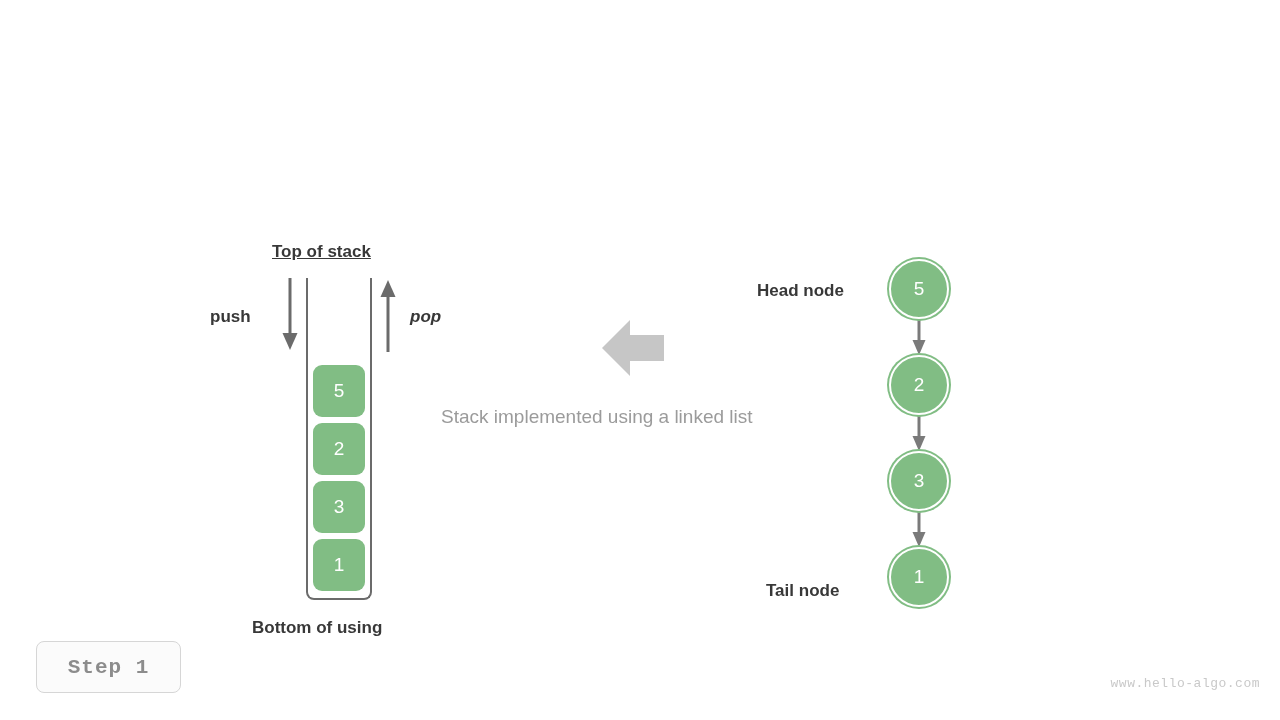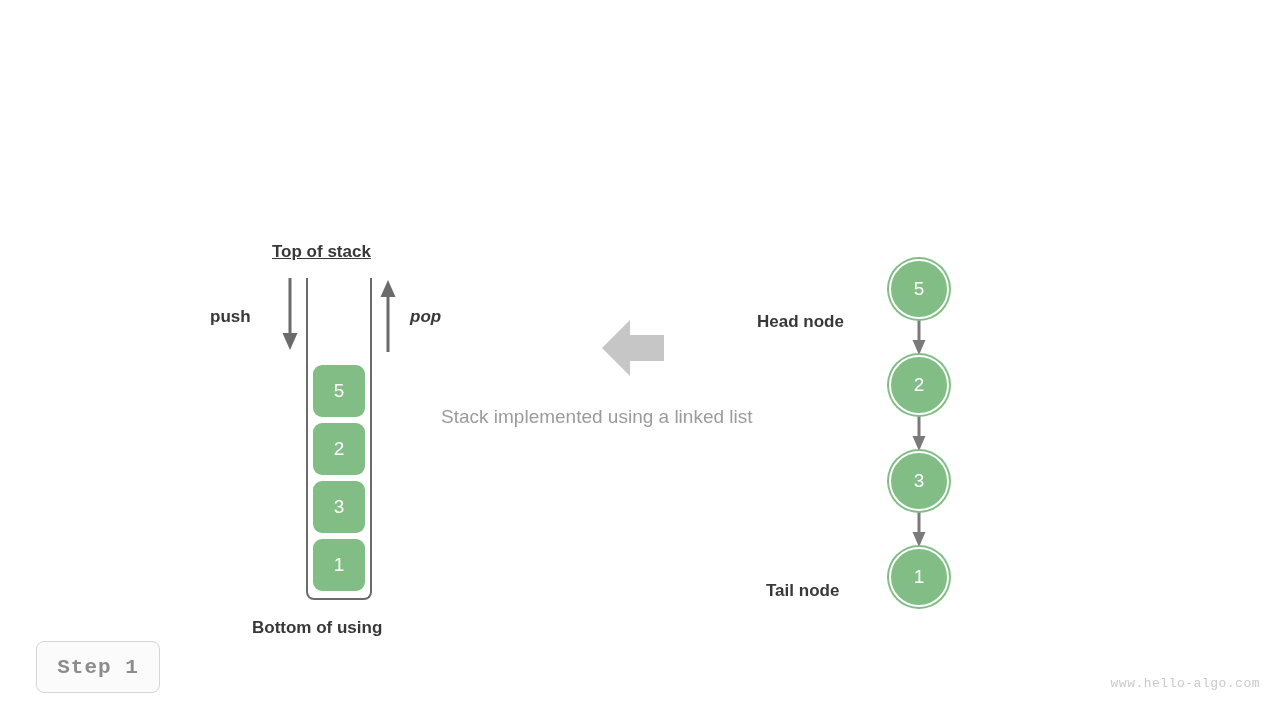--- a/index.html
+++ b/index.html
@@ -89,21 +89,21 @@
     align-items: center;
     justify-content: center;
     box-sizing: border-box;
   }
 
   
   .step-badge {
     position: absolute;
     left: 36px;
     top: 641px;
-    width: 124px;
+    width: 145px;
     height: 52px;
     border: 1px solid #d6d6d6;
     border-radius: 8px;
     background: #fbfbfb;
     color: #8c8c8c;
     font-family: "Liberation Mono", monospace;
     font-size: 21px;
     font-weight: bold;
     letter-spacing: 1px;
     display: flex;
@@ -156,21 +156,21 @@
   </div>
 
   <svg class="arrow-svg" style="left:602px; top:320px;" width="62" height="56" viewBox="0 0 62 56">
     <polygon points="0,28 28,0 28,15 62,15 62,41 28,41 28,56" fill="#c6c6c6"></polygon>
   </svg>
 
   <div class="label-caption" style="left:441px; top:406px;text-align:center;">Stack implemented using a linked list</div>
 
   <div id="linked-list-group">
 
-    <div class="label-bold" style="left:757px; top:281px;margin-top:31px;">Head node</div>
+    <div class="label-bold" style="left:757px; top:281px;">Head node</div>
 
     <div class="label-bold" style="left:766px; top:581px;">Tail node</div>
 
     <svg class="arrow-svg" style="left:908px; top:318px;" width="22" height="38" viewBox="0 0 22 38">
       <line x1="11" y1="0" x2="11" y2="26" stroke="#7a7a7a" stroke-width="3"></line>
       <polygon points="11,37 4.5,22 17.5,22" fill="#7a7a7a"></polygon>
     </svg>
     <svg class="arrow-svg" style="left:908px; top:414px;" width="22" height="38" viewBox="0 0 22 38">
       <line x1="11" y1="0" x2="11" y2="26" stroke="#7a7a7a" stroke-width="3"></line>
       <polygon points="11,37 4.5,22 17.5,22" fill="#7a7a7a"></polygon>

